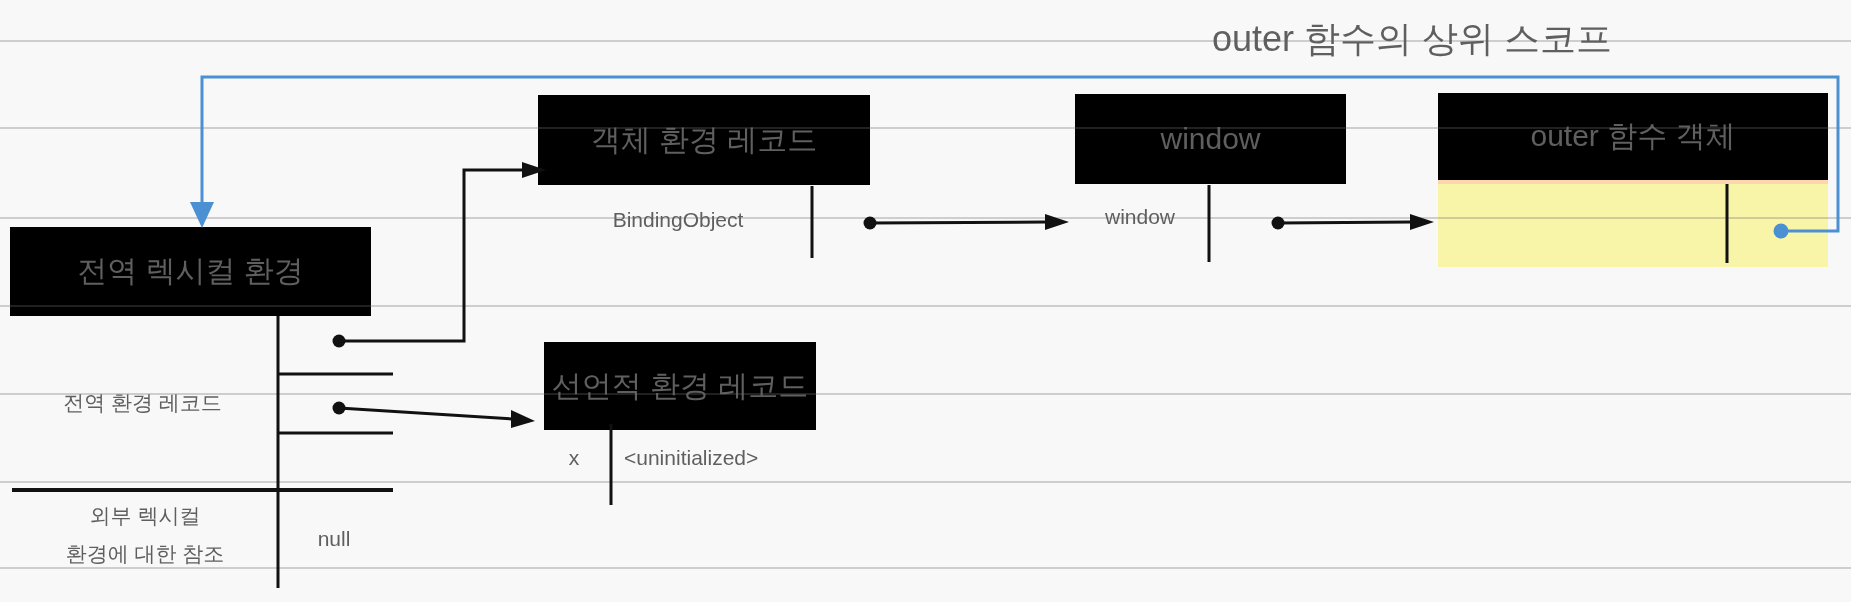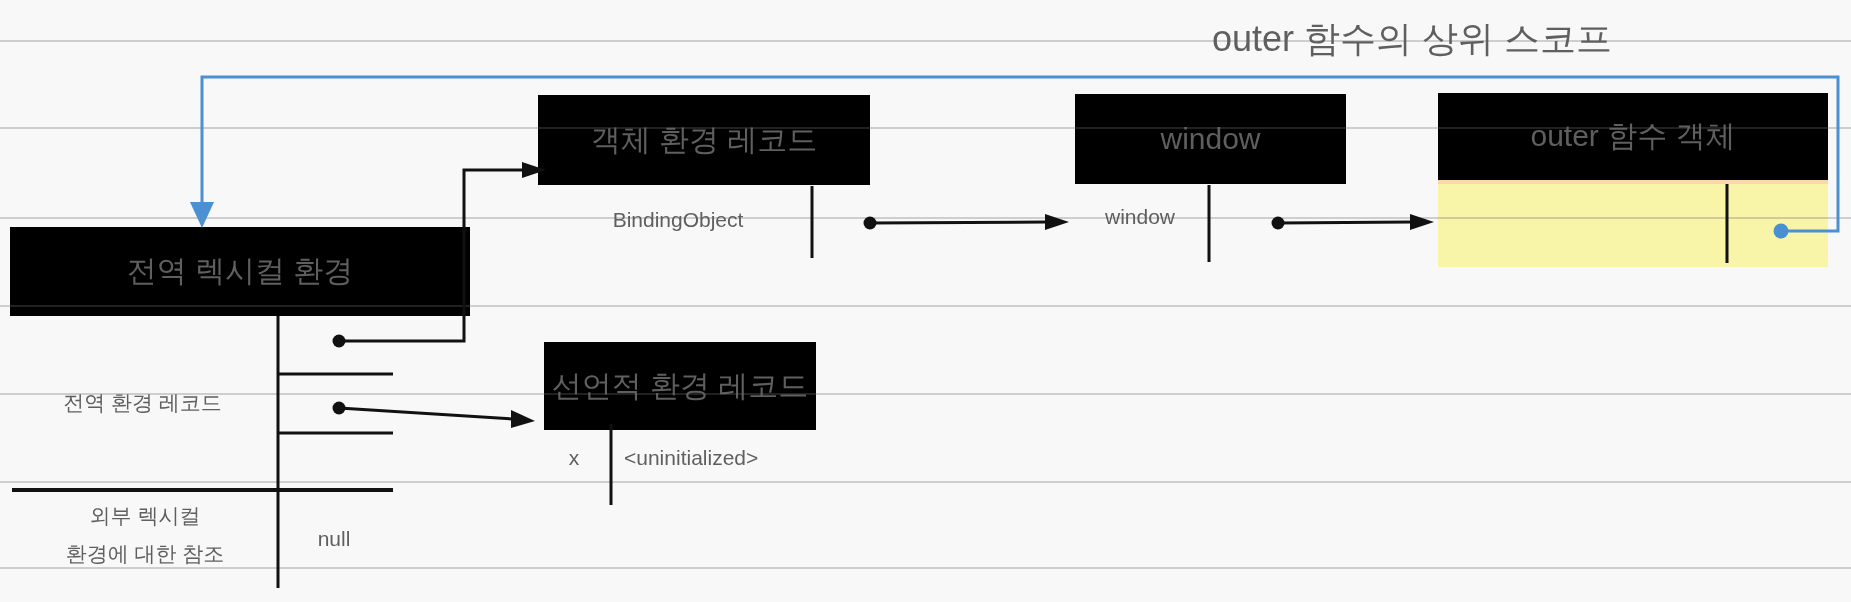--- a/index.html
+++ b/index.html
@@ -29,21 +29,21 @@
   <div>
     <div class="ruled" style="top:40px"></div>
     <div class="ruled" style="top:127px"></div>
     <div class="ruled" style="top:217px"></div>
     <div class="ruled" style="top:305px"></div>
     <div class="ruled" style="top:393px"></div>
     <div class="ruled" style="top:481px"></div>
     <div class="ruled" style="top:567px"></div>
   </div>
 
-  <div class="box pink" style="left:10px;top:227px;width:460px;height:89px">
+  <div class="box pink" style="left:10px;top:227px;width:361px;height:89px">
     <span class="box-label">전역 렉시컬 환경</span>
   </div>
 
   <div class="box pink" style="left:538px;top:95px;width:332px;height:90px">
     <span class="box-label">객체 환경 레코드</span>
   </div>
 
   <div class="box pink" style="left:1075px;top:94px;width:271px;height:90px">
     <span class="box-label">window</span>
   </div>

